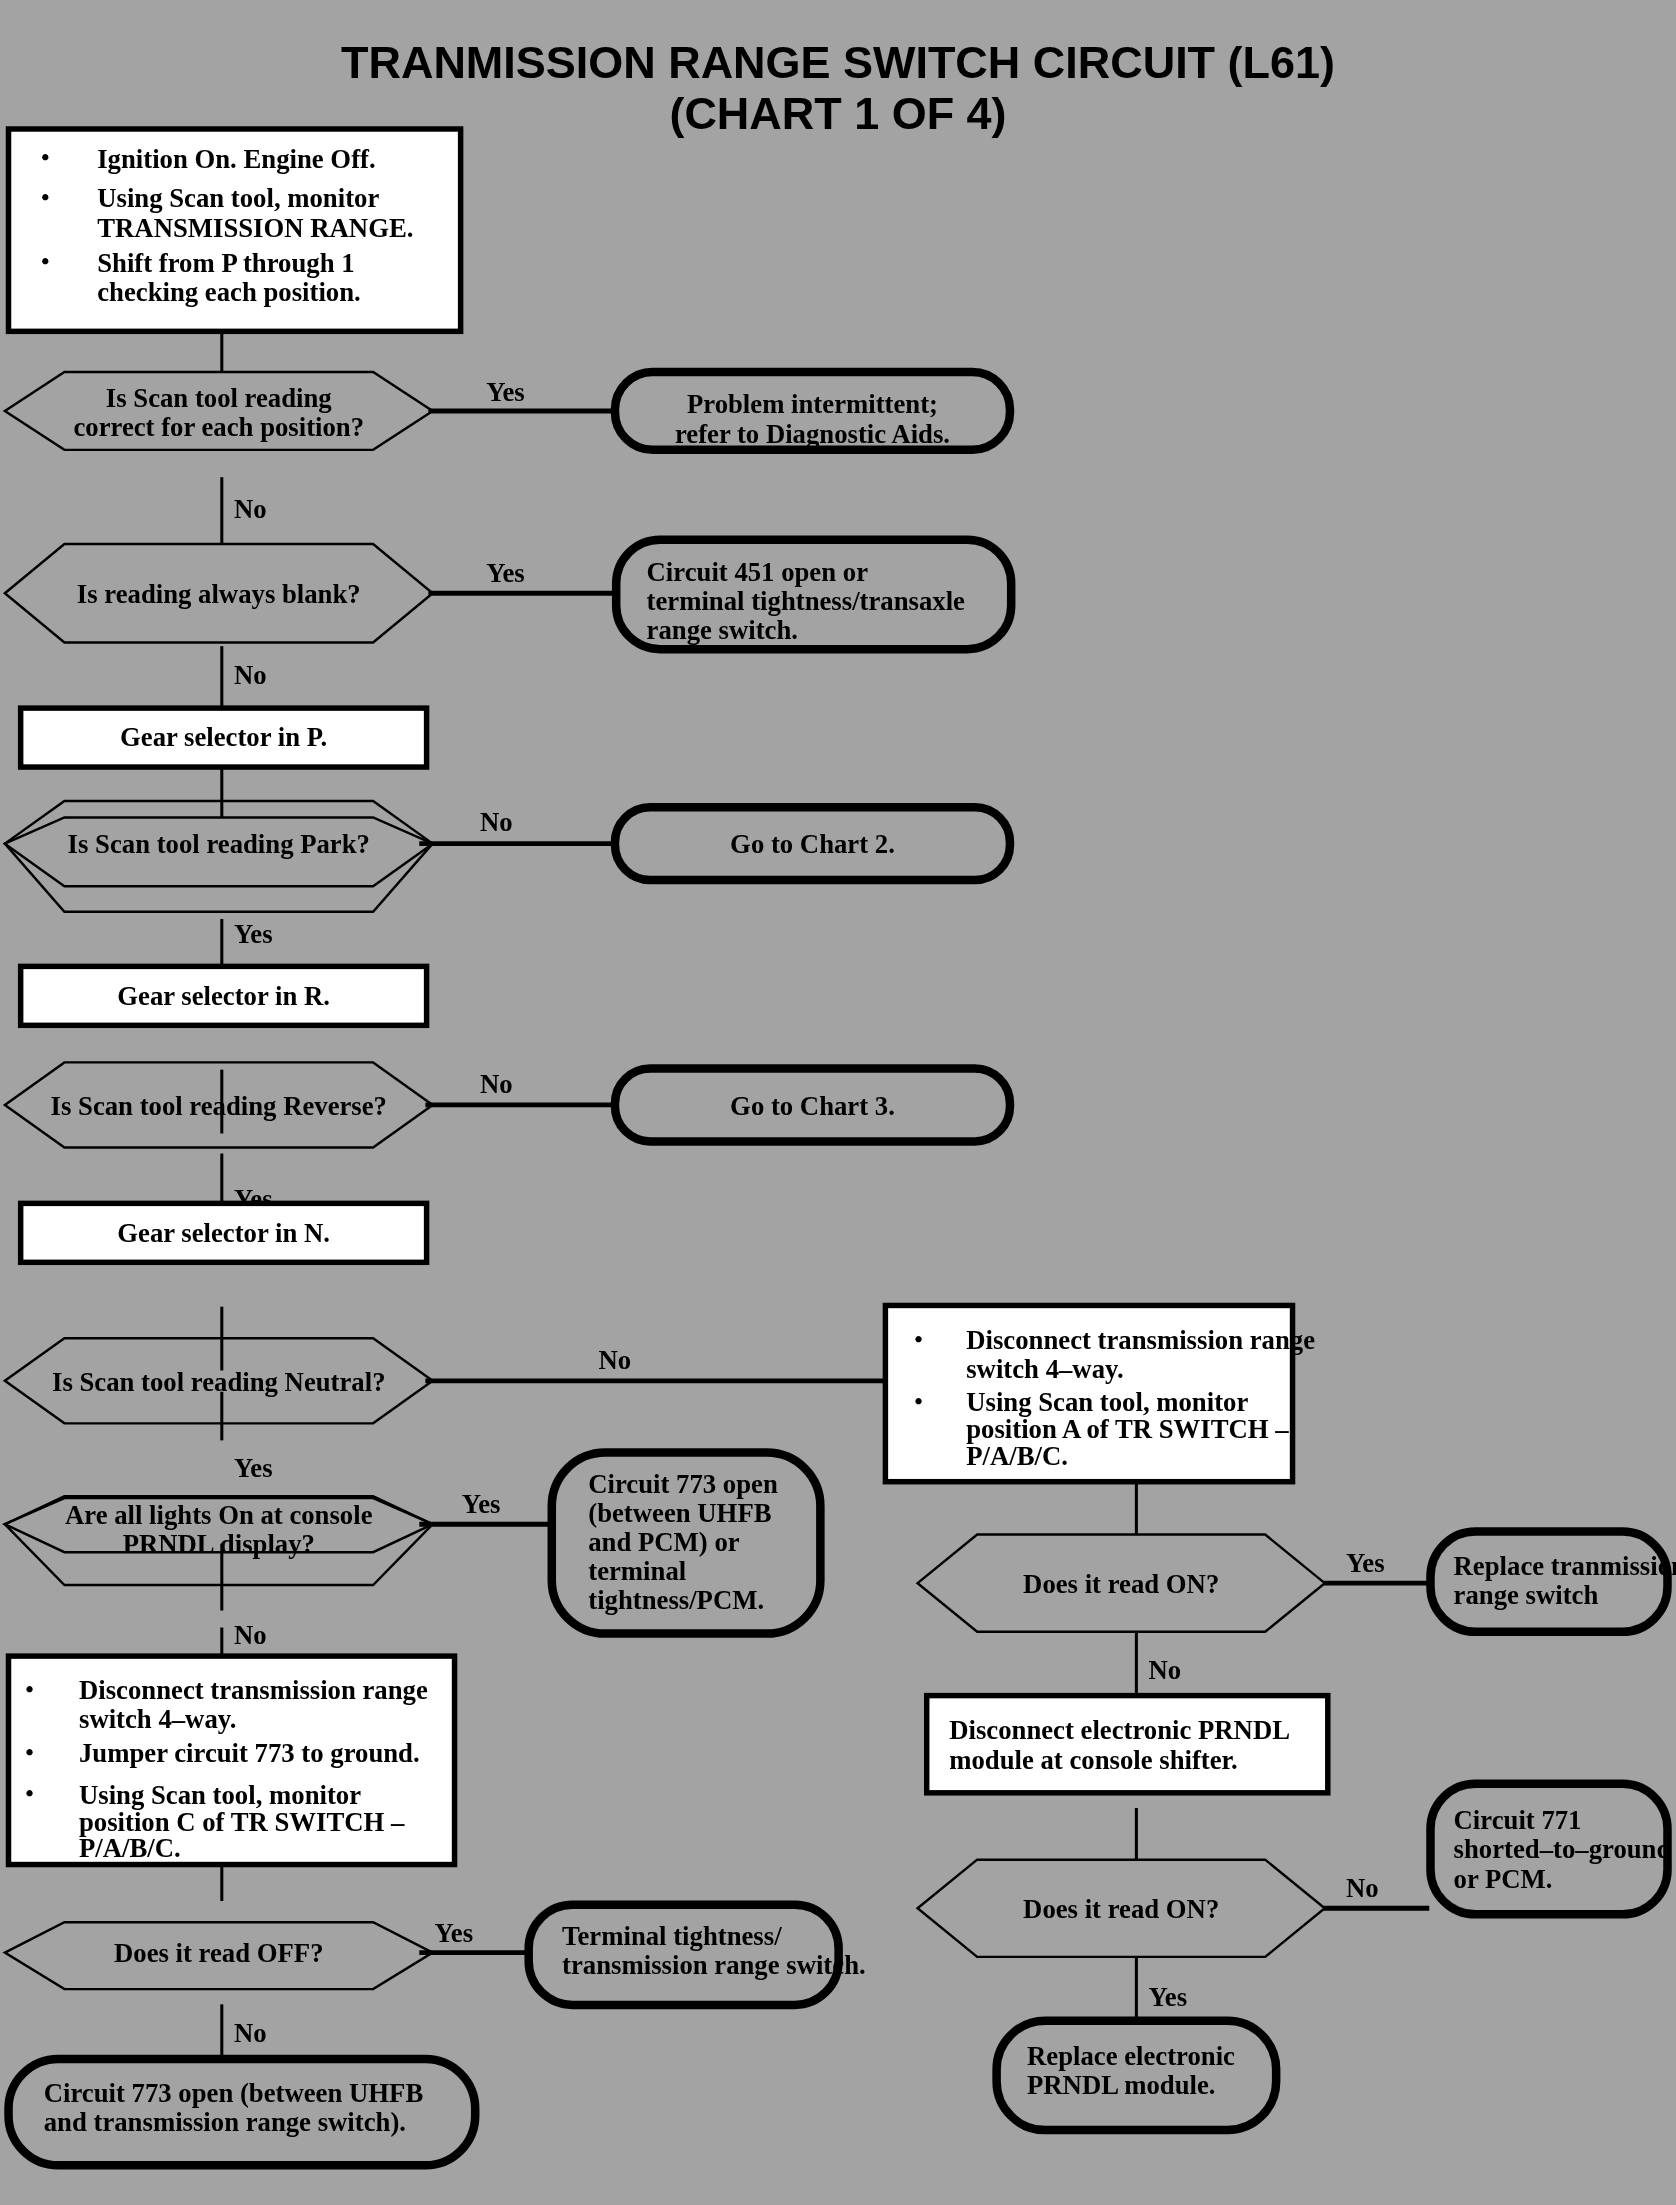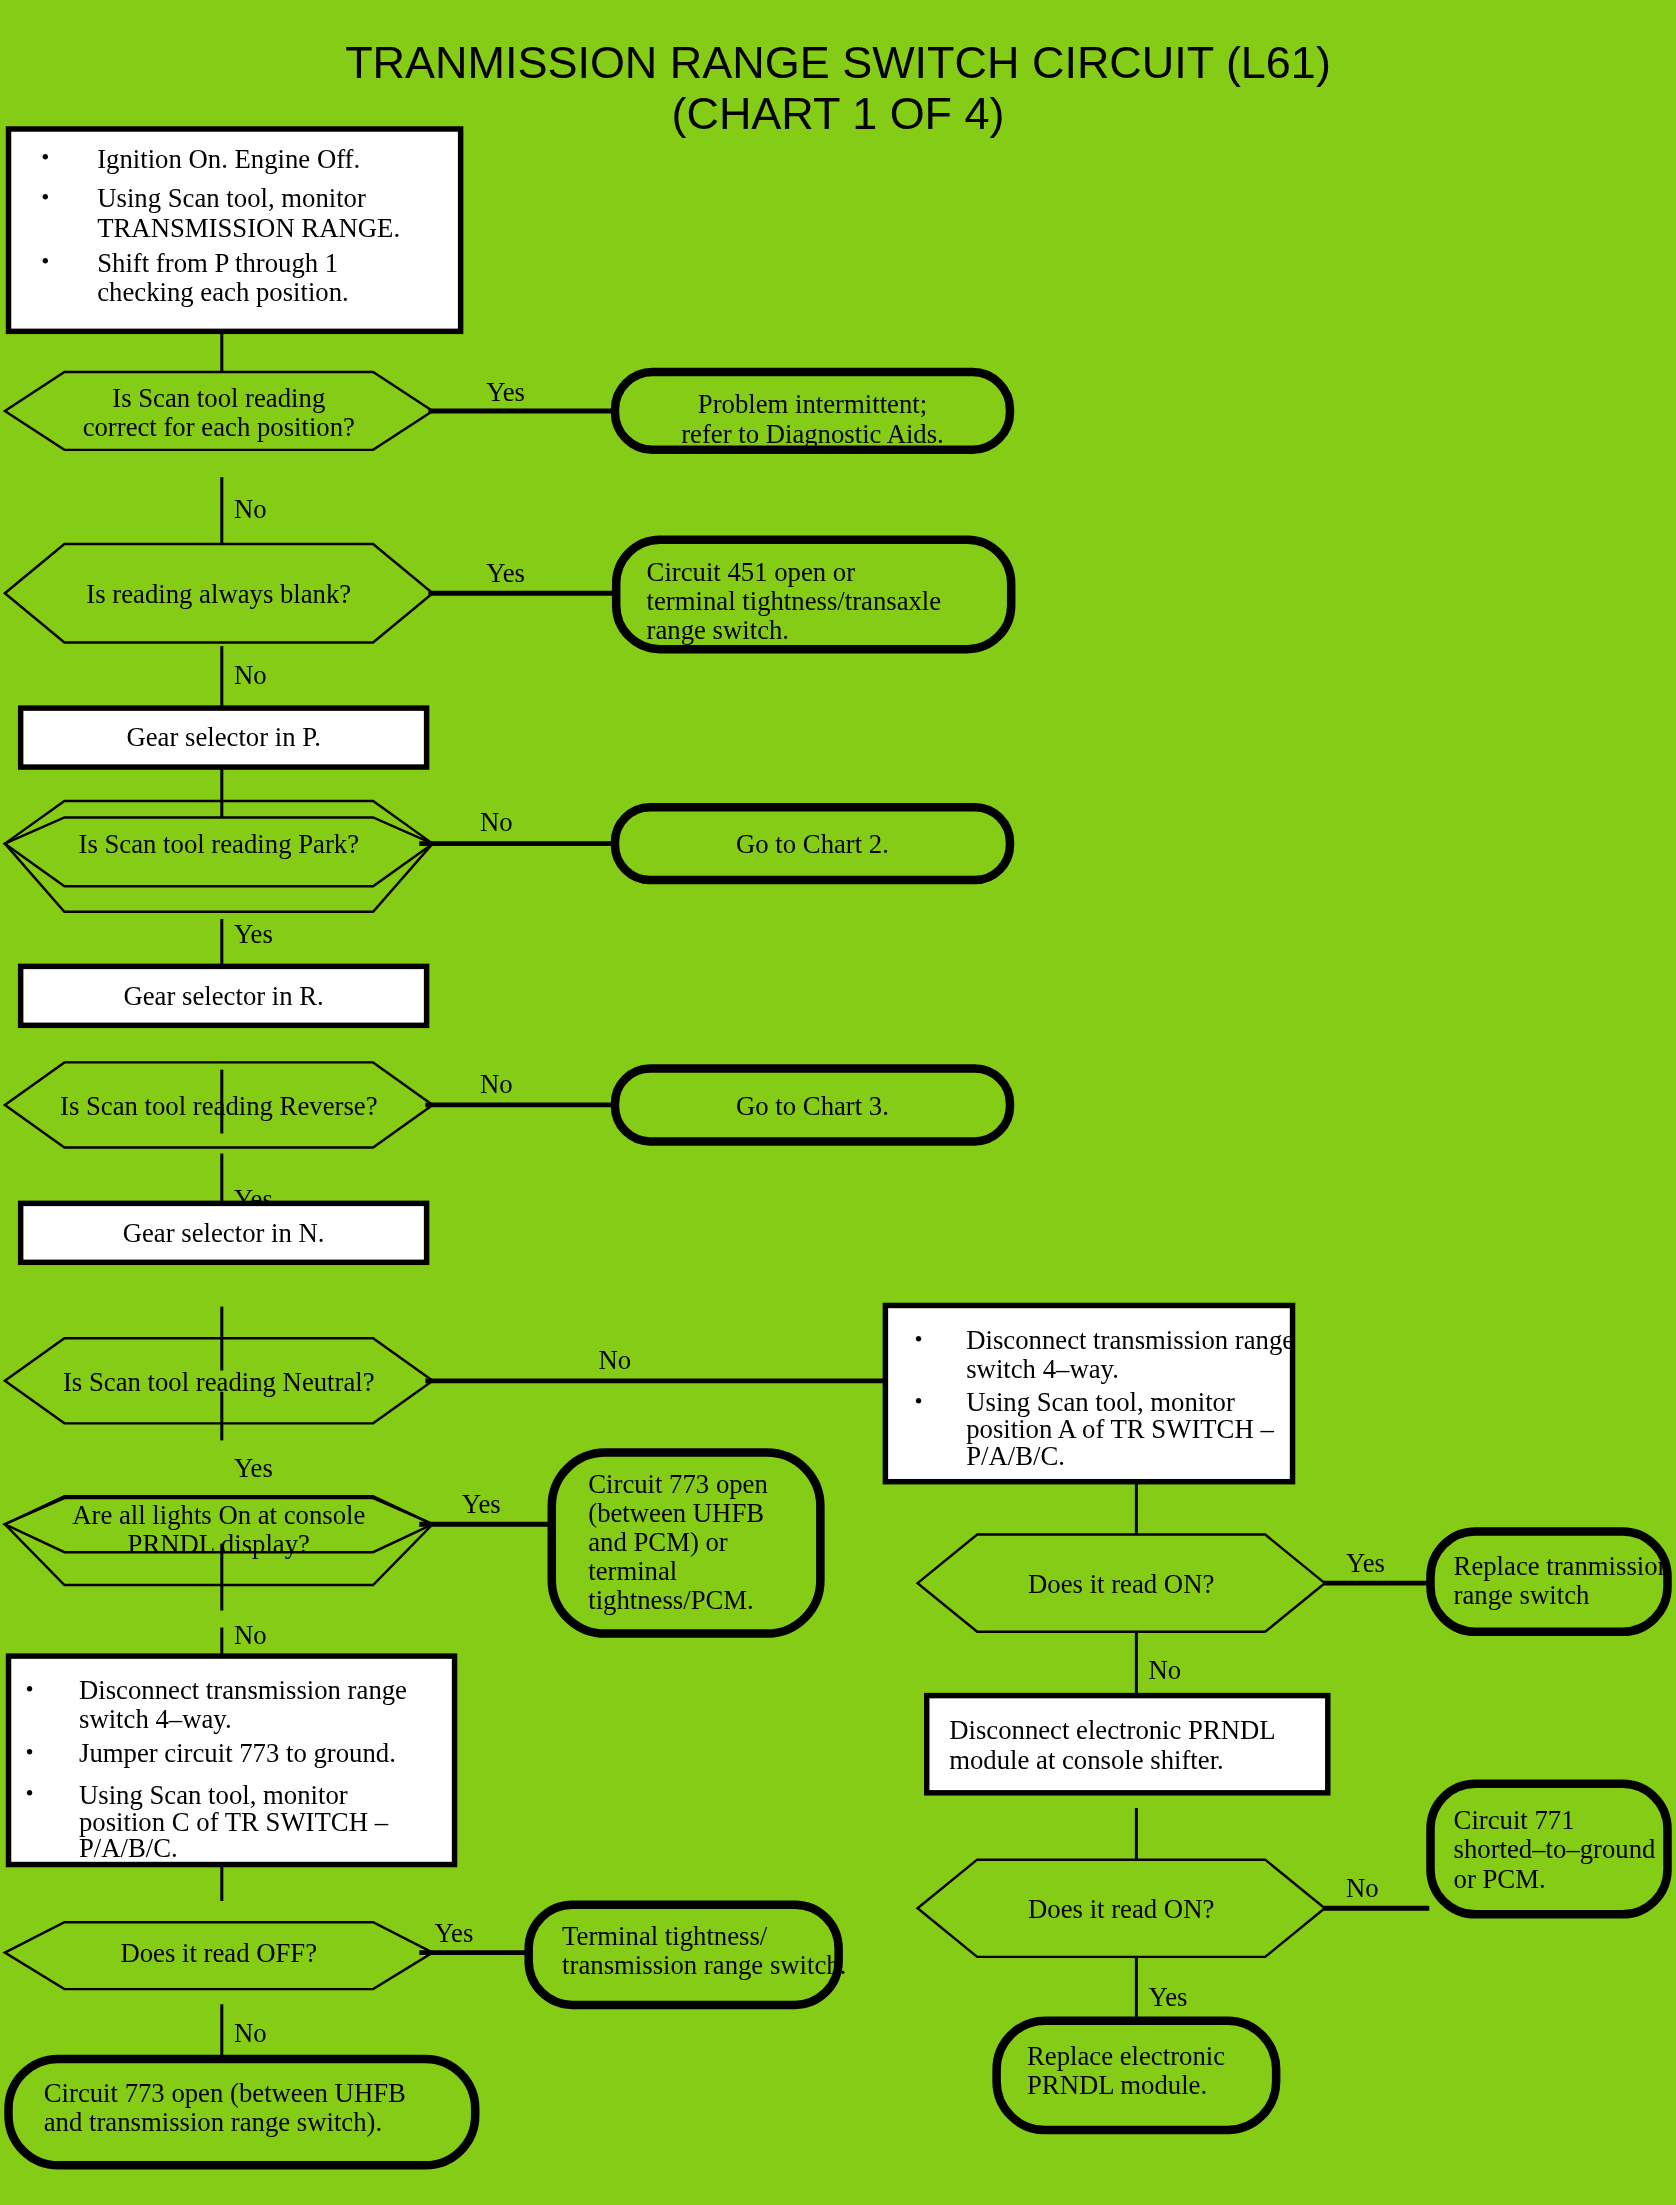--- a/index.html
+++ b/index.html
@@ -1,17 +1,17 @@
 <!DOCTYPE html>
 <html style="font-size:9.7px"><head>
 <meta charset="utf-8">
 <style>
   html,body{margin:0;padding:0;background:#ffffff;}
   body{font-family:"Liberation Serif", serif;}
-  #page{position:relative;width:1676px;height:2205px;background:#84cc16;overflow:hidden;}
+  #page{position:relative;width:1676px;height:2205px;background:#a3a3a3;overflow:hidden;font-weight:bold;}
   svg{position:absolute;left:0;top:0;width:1676px;height:2205px;}
   .shape-fill{fill:#ffffff;}
   .thin{stroke:#000;stroke-width:4;fill:none;}
   .thick{stroke:#000;stroke-width:14;fill:none;}
   .conn{stroke:#000;stroke-width:5;fill:none;}
   .conn-bold{stroke:#000;stroke-width:8;fill:none;}
   .boxline{stroke:#000;stroke-width:9;fill:#fff;}
   .txt{font-family:"Liberation Serif", serif;fill:#000;}
   .lbl{font-family:"Liberation Serif", serif;fill:#000;font-size:44px;}
   .title{font-family:"Liberation Sans", sans-serif;fill:#000;font-size:74px;}

